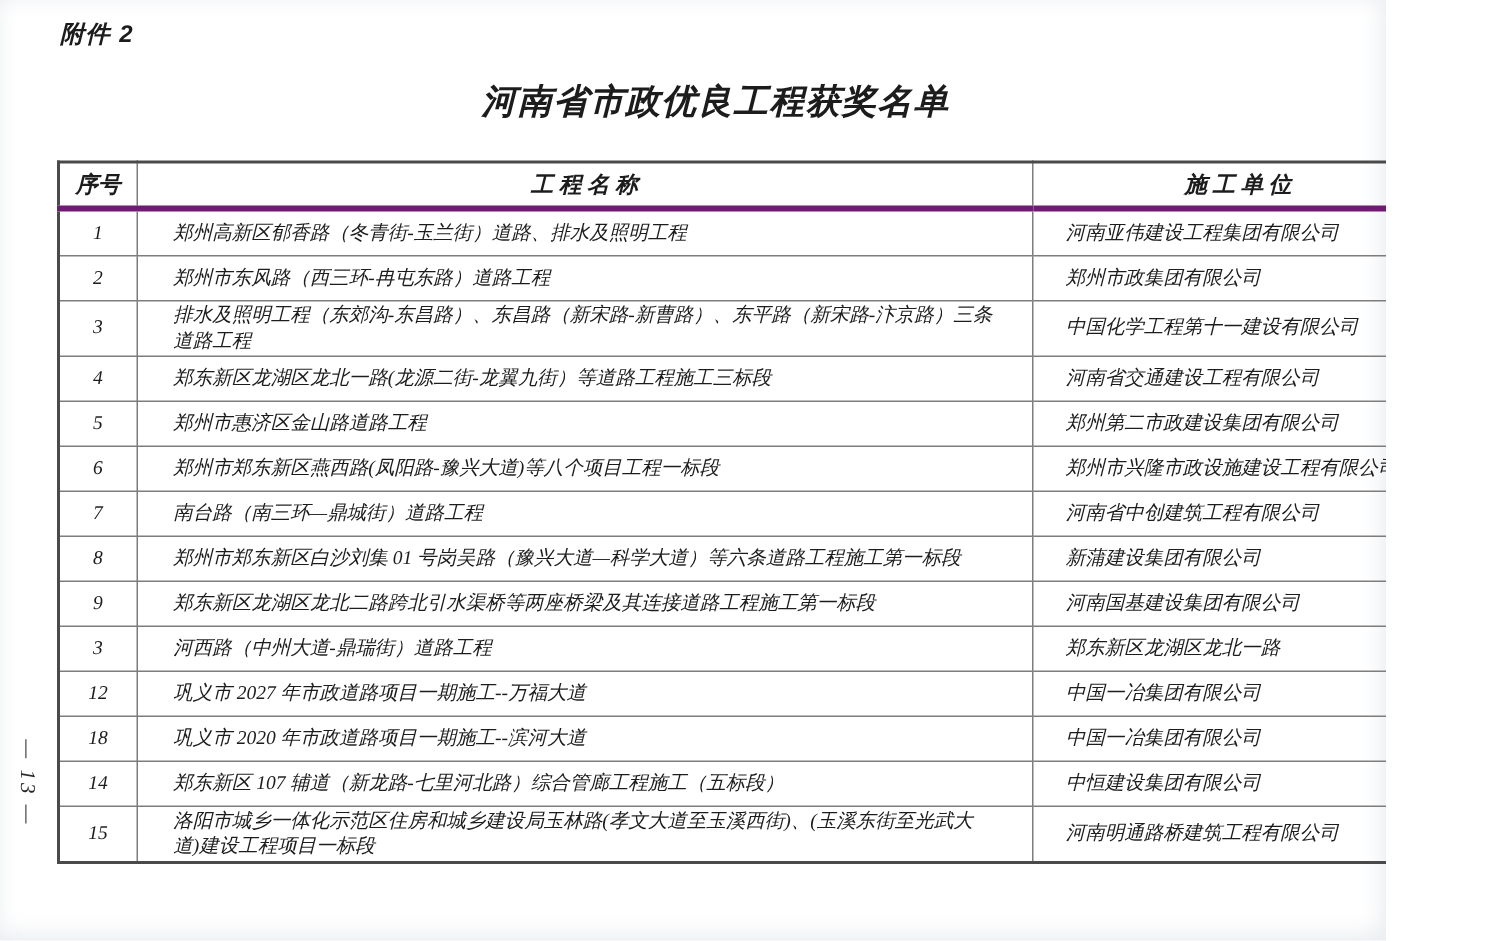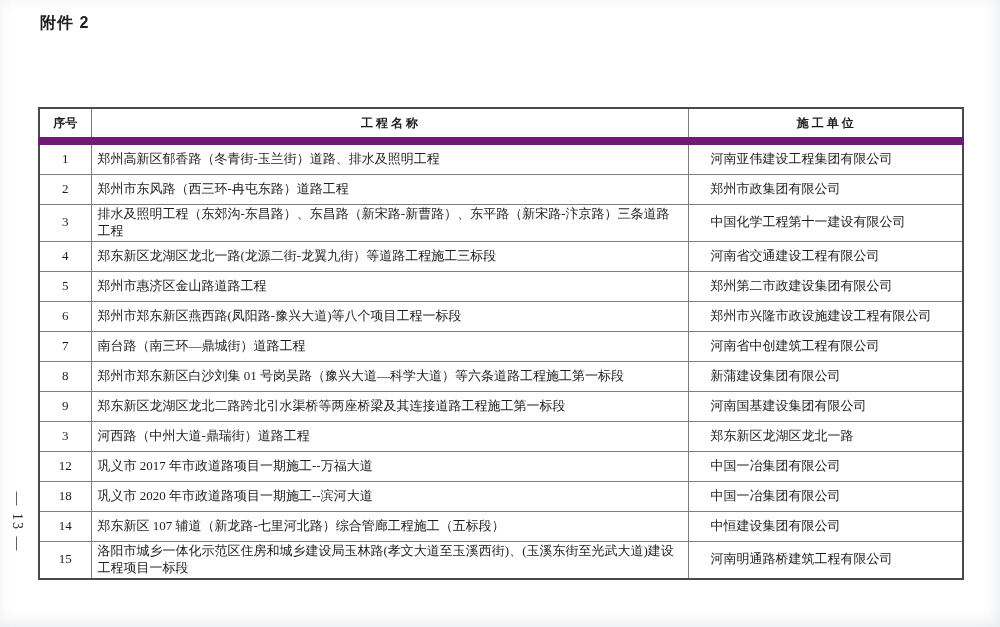--- a/index.html
+++ b/index.html
@@ -2,27 +2,28 @@
 <html><head>
 <meta charset="utf-8">
 <style>
   html, body {
     margin: 0;
     padding: 0;
     background: #ffffff;
   }
   .sheet {
     position: relative;
-    width: 1000px;
+    width: 924px;
     height: 627px;
     background: #ffffff;
     overflow: hidden;
     font-family: "Liberation Serif", "DejaVu Serif", serif;
     color: #1c1c1c;
     box-shadow: inset -5px 0 14px rgba(175,185,198,0.14), inset 0 -6px 14px rgba(175,185,198,0.16);
+    font-style: italic;
   }
   .attachment-label {
     position: absolute;
     left: 40px;
     top: 13px;
     font-family: "Liberation Sans", "DejaVu Sans", sans-serif;
     font-size: 16px;
     font-weight: 600;
     letter-spacing: 1px;
   }
@@ -61,52 +62,53 @@
   }
   col.c-no      { width: 52px; }
   col.c-project { width: 597px; }
   col.c-company { width: 275px; }
   .awards th, .awards td {
     border: 1px solid #7d7d7d;
     vertical-align: middle;
   }
   .awards thead th {
     height: 26px;
-    font-size: 12px;
+    font-size: 15px;
     font-weight: 700;
     text-align: center;
-    border-bottom: 8px solid #701a75;
+    border-bottom: 4px solid #701a75;
     padding: 1px 2px;
   }
   .awards tbody td {
     height: 27px;
     font-size: 13px;
     line-height: 1.3;
   }
   td.cell-no {
     text-align: center;
     font-size: 13.5px;
     padding: 1px 2px;
   }
   td.cell-project {
     text-align: left;
-    padding: 1px 6px;
+    padding: 1px 24px;
   }
   td.cell-company {
     text-align: left;
     padding: 1px 22px;
   }
 </style>
 </head>
 <body>
 
 <div class="sheet">
 
   <div class="attachment-label">附件 2</div>
 
+  <div class="doc-title">河南省市政优良工程获奖名单</div>
 
   <div class="page-number">— 13 —</div>
 
   <table class="awards">
     <colgroup>
       <col class="c-no">
       <col class="c-project">
       <col class="c-company">
     </colgroup>
     <thead>
@@ -162,21 +164,21 @@
         <td class="cell-project">郑东新区龙湖区龙北二路跨北引水渠桥等两座桥梁及其连接道路工程施工第一标段</td>
         <td class="cell-company">河南国基建设集团有限公司</td>
       </tr>
       <tr>
         <td class="cell-no">3</td>
         <td class="cell-project">河西路（中州大道-鼎瑞街）道路工程</td>
         <td class="cell-company">郑东新区龙湖区龙北一路</td>
       </tr>
       <tr>
         <td class="cell-no">12</td>
-        <td class="cell-project">巩义市 2017 年市政道路项目一期施工--万福大道</td>
+        <td class="cell-project">巩义市 2027 年市政道路项目一期施工--万福大道</td>
         <td class="cell-company">中国一冶集团有限公司</td>
       </tr>
       <tr>
         <td class="cell-no">18</td>
         <td class="cell-project">巩义市 2020 年市政道路项目一期施工--滨河大道</td>
         <td class="cell-company">中国一冶集团有限公司</td>
       </tr>
       <tr>
         <td class="cell-no">14</td>
         <td class="cell-project">郑东新区 107 辅道（新龙路-七里河北路）综合管廊工程施工（五标段）</td>

